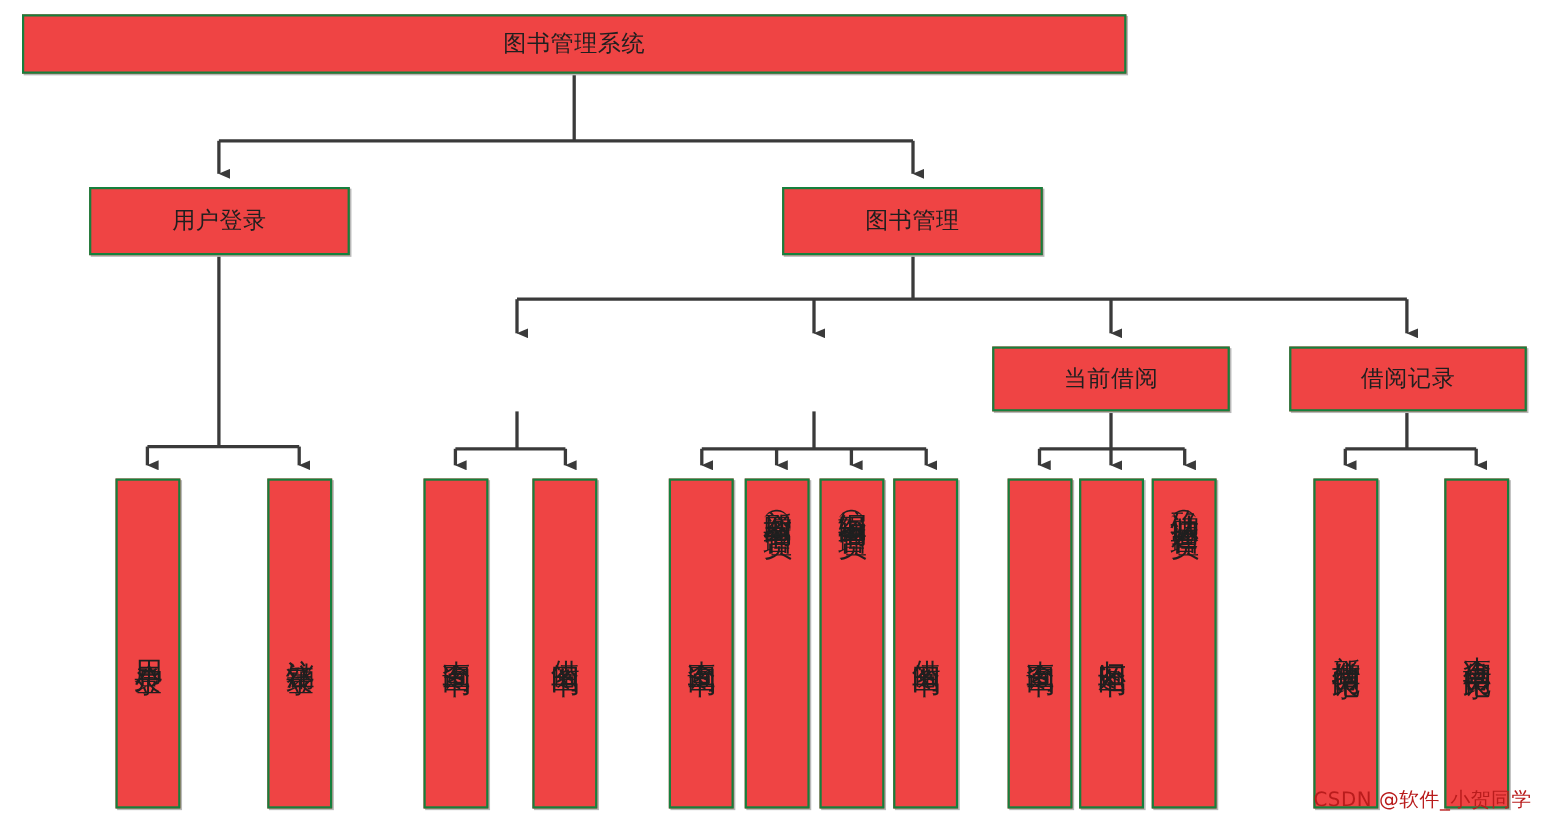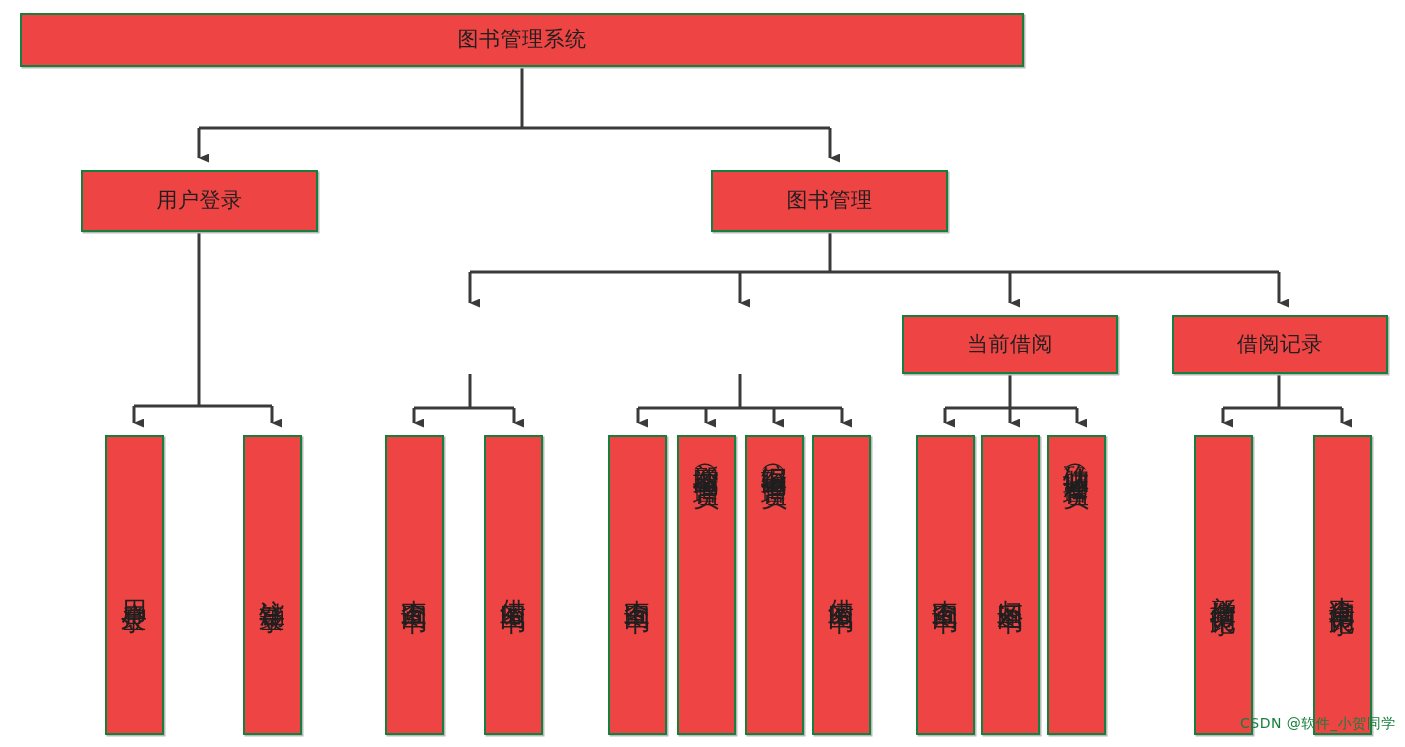--- a/index.html
+++ b/index.html
@@ -59,24 +59,24 @@
     font-size: 26px;
     letter-spacing: 3px;
     line-height: 1;
   }
   .node-box.vertical.centered {
     align-items: center;
     padding-top: 0;
   }
   #watermark {
     position: absolute;
-    left: 1240px;
+    left: 1194px;
     top: 715px;
-    font-size: 14px;
-    color: #15803d;
+    font-size: 18px;
+    color: #b91c1c;
     letter-spacing: 0.5px;
     white-space: nowrap;
     pointer-events: none;
   }
 </style>
 </head>
 <body>
 
 <div id="diagram-root">
 

